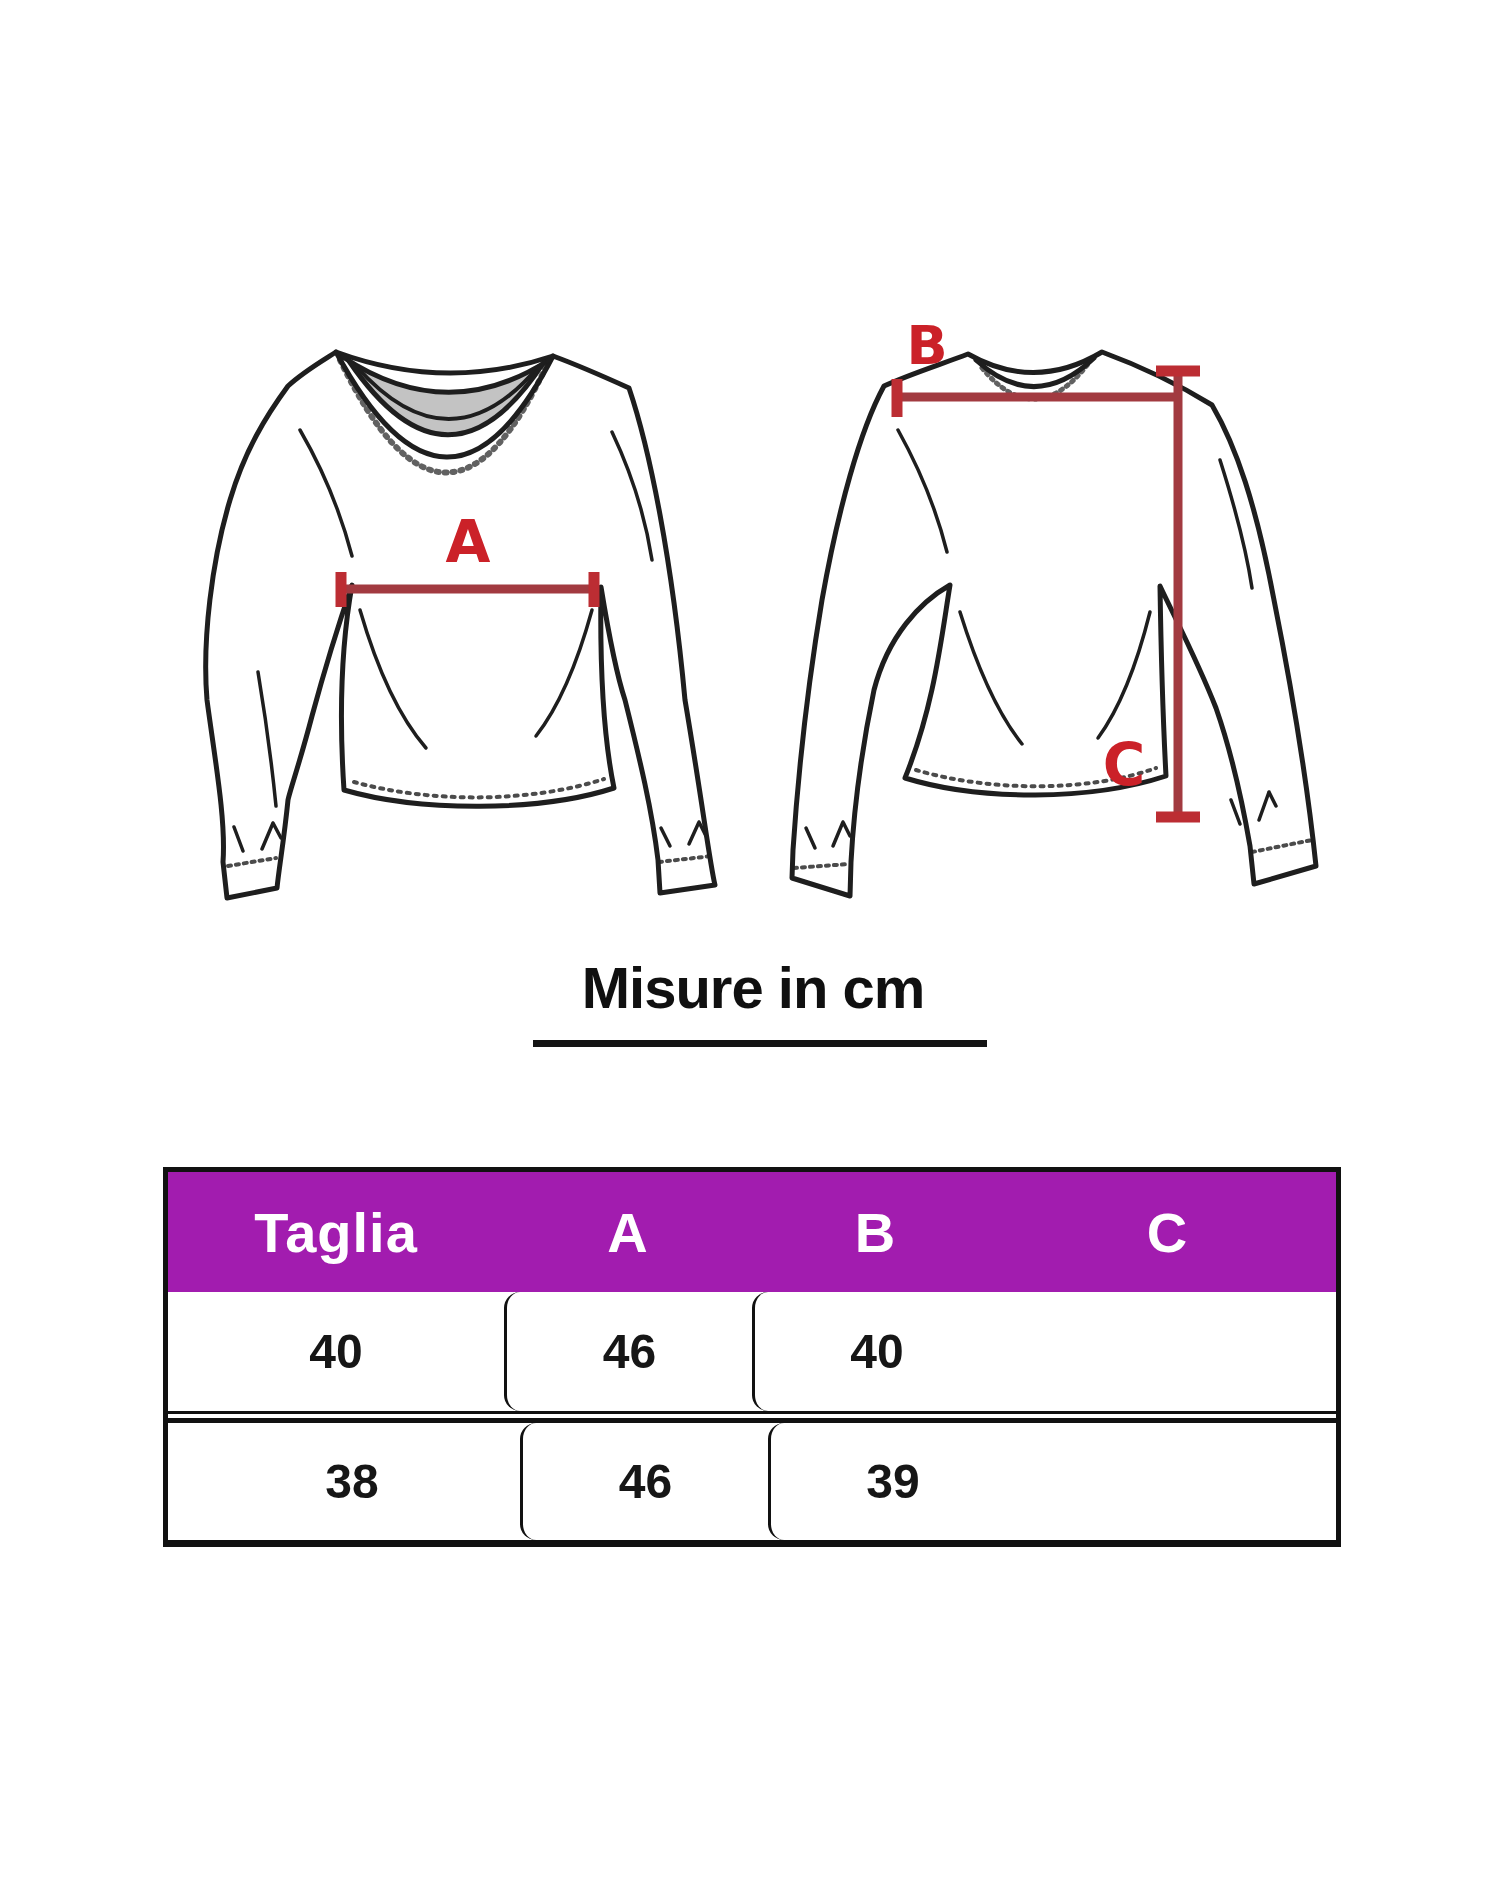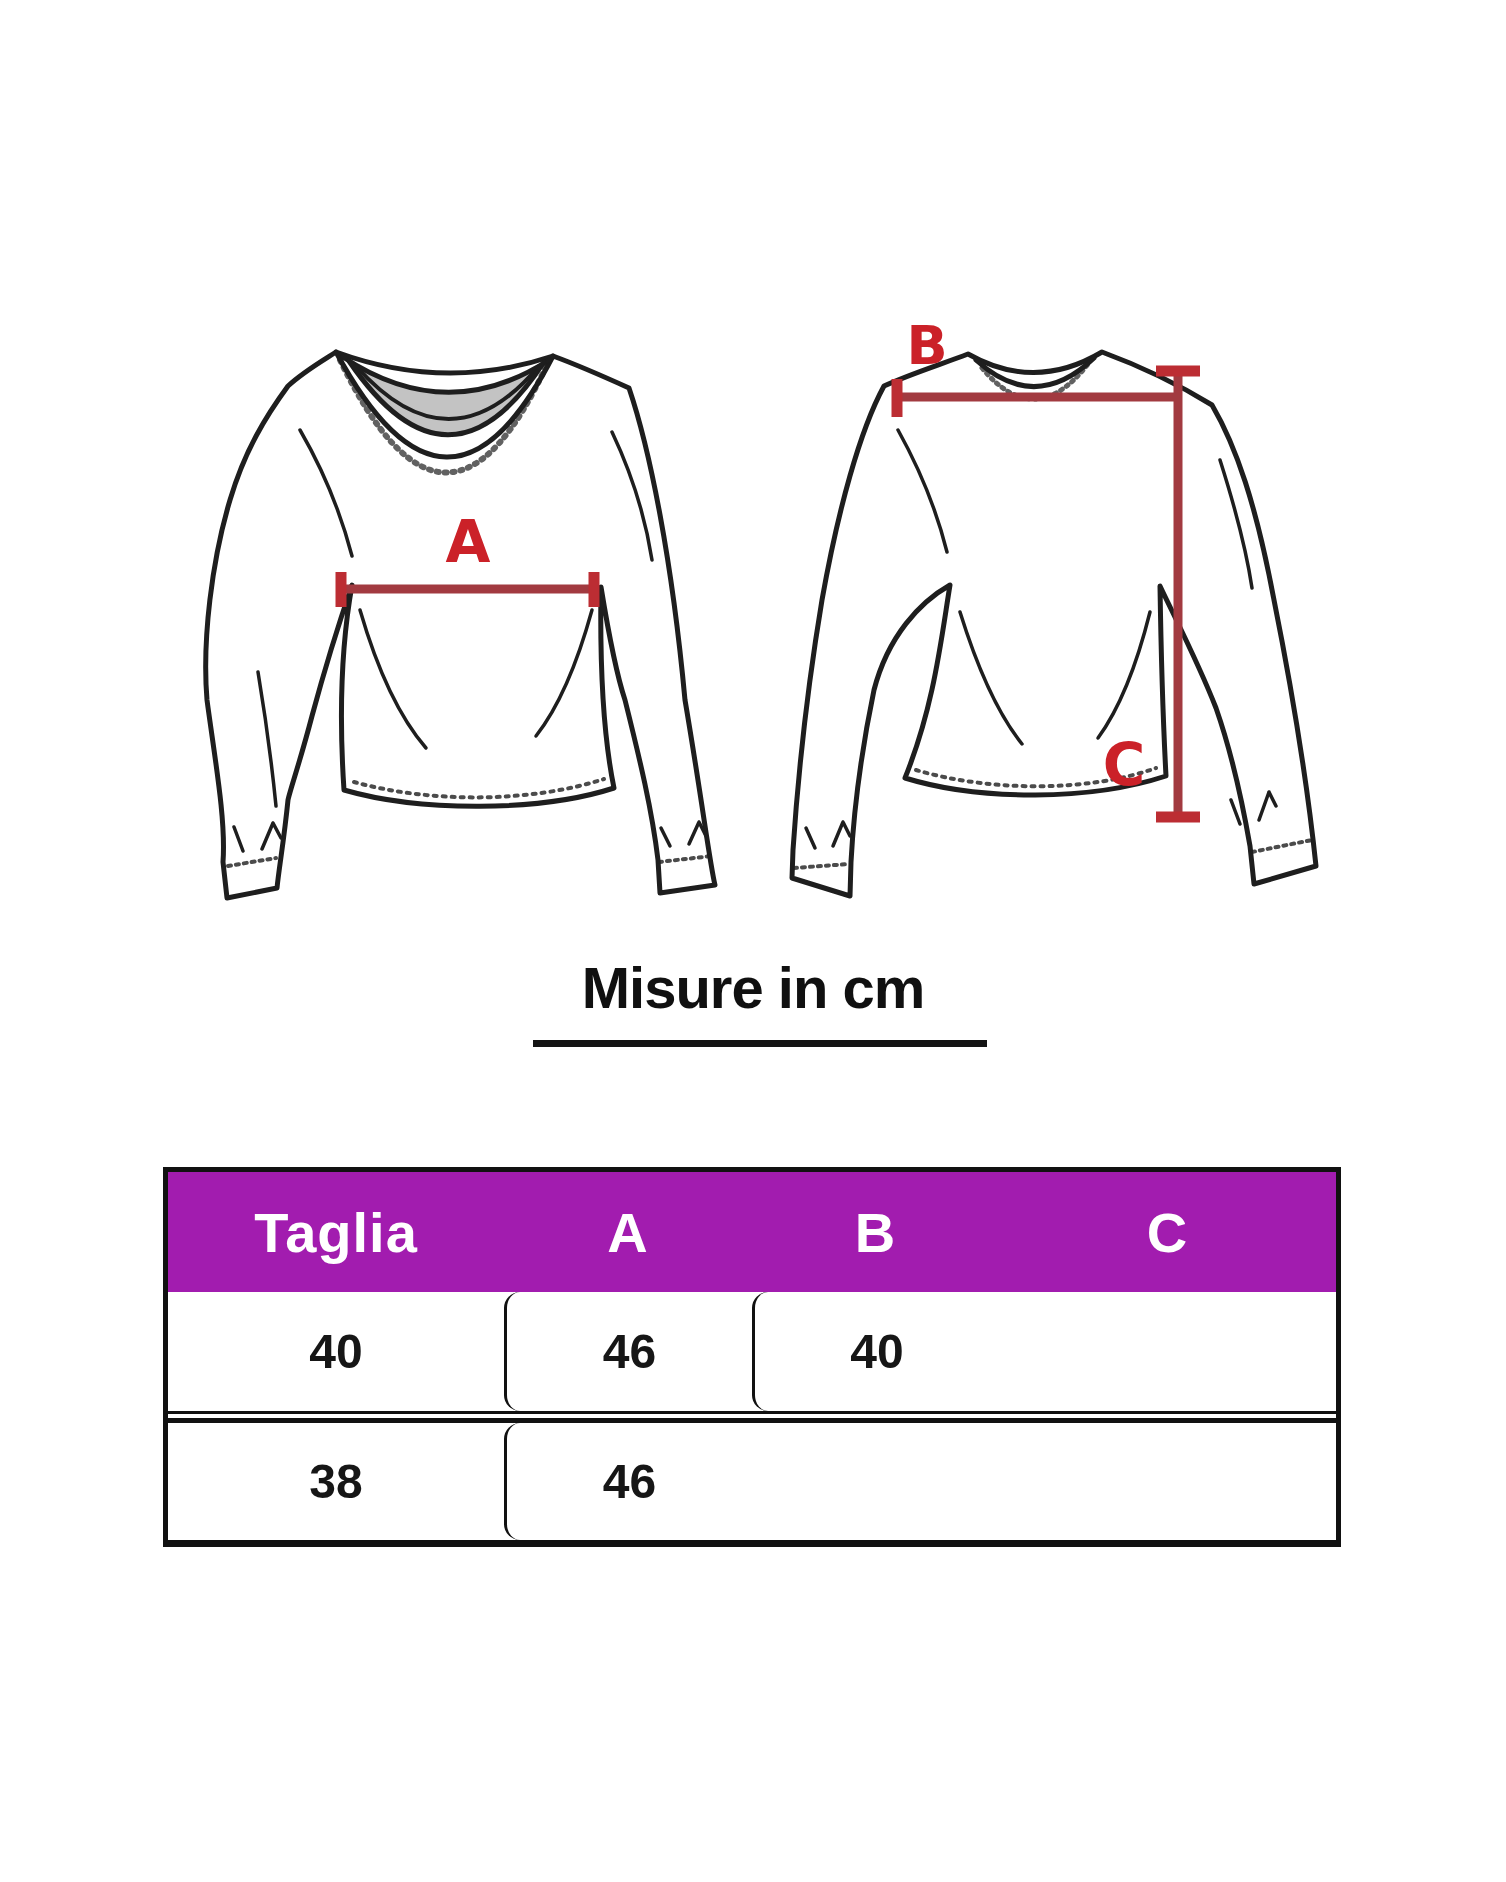--- a/index.html
+++ b/index.html
@@ -32,21 +32,21 @@
   }
   .th {
     display:flex; align-items:center; justify-content:center;
     color:#ffffff; font-size:56px; font-weight:bold; letter-spacing:1px;
   }
   .trow {
     display:grid; grid-template-columns:336px 248px 247px 337px;
     height:122px;
   }
   .trow.row-1 { border-bottom:3px solid #111111; }
-  .trow.row-2 { border-top:5px solid #111111; margin-top:4px; height:122px; }
+  .trow.row-2 { border-top:5px solid #111111; margin-top:4px; height:122px;padding-left:16px; }
   .td {
     display:flex; align-items:center; justify-content:center;
     font-size:48px; font-weight:bold; color:#161616;
     border-left:3px solid #111111;
     border-radius:16px;
   }
   .td.first { border-left:none; }
 </style>
 </head>
 <body>
@@ -178,16 +178,17 @@
       <div class="th">C</div>
     </div>
     <div class="trow row-1">
       <div class="td first">40</div>
       <div class="td">46</div>
       <div class="td">40</div>
     </div>
     <div class="trow row-2">
       <div class="td first">38</div>
       <div class="td">46</div>
+      <div class="td">39</div>
     </div>
   </div>
 
 </div>
 
 </body></html>

